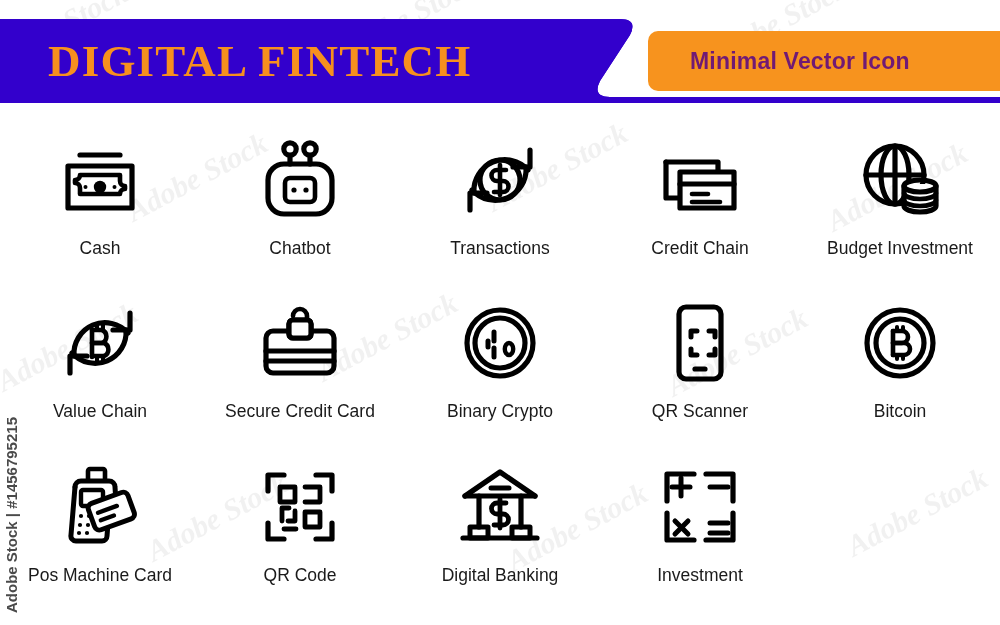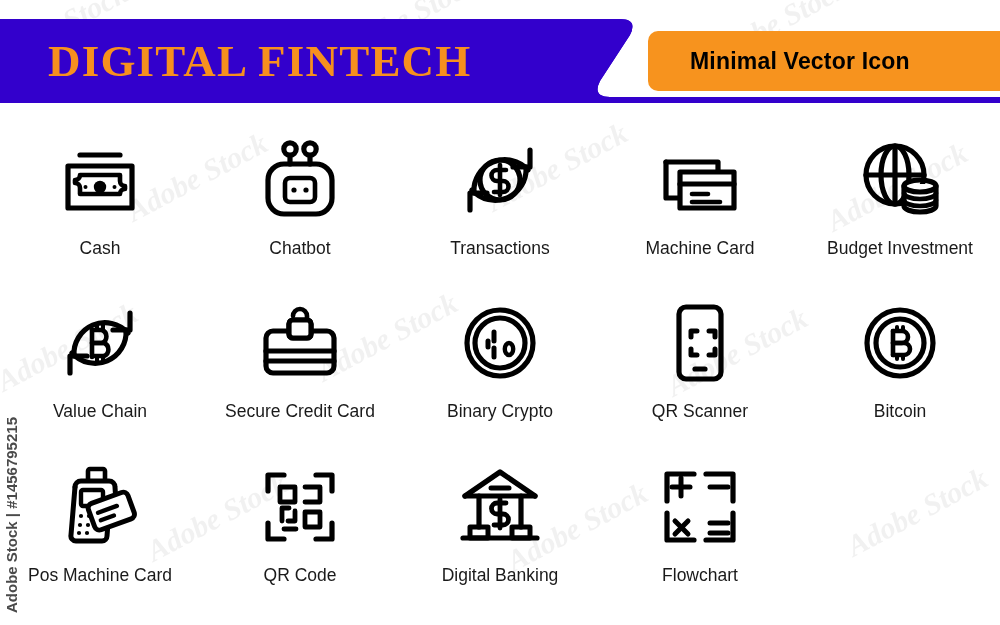--- a/index.html
+++ b/index.html
@@ -54,21 +54,21 @@
     background: #F7931E;
     border-radius: 10px 10px 10px 10px;
   }
   .header-badge-label {
     position: absolute;
     left: 42px;
     top: 50%;
     transform: translateY(-50%);
     font-size: 23px;
     font-weight: bold;
-    color: #000000;
+    color: #701a75;
     white-space: nowrap;
     letter-spacing: 0.2px;
   }
 
   
   .watermark-side {
     position: absolute;
     left: 2px;
     top: 313px;
     width: 20px;
@@ -213,21 +213,21 @@
       <div class="icon-box">
         <svg width="84" height="84" viewBox="0 0 84 84" fill="none" stroke="#000" stroke-width="5.2" stroke-linecap="round" stroke-linejoin="round">
           <path d="M8 24 H60 V34"></path>
           <path d="M8 24 V60 H22"></path>
           <rect x="22" y="34" width="54" height="36" fill="#fff"></rect>
           <line x1="22" y1="46" x2="76" y2="46"></line>
           <line x1="34" y1="56" x2="50" y2="56" stroke-width="4.6"></line>
           <line x1="34" y1="64" x2="62" y2="64" stroke-width="4.6"></line>
         </svg>
       </div>
-      <div class="cell-label">Machine Card</div>
+      <div class="cell-label">Credit Chain</div>
     </div>
 
     <div class="cell">
       <div class="icon-box">
         <svg width="84" height="84" viewBox="0 0 84 84" fill="none" stroke="#000" stroke-width="5.2" stroke-linecap="round" stroke-linejoin="round">
           <circle cx="37" cy="37" r="29"></circle>
           <line x1="8" y1="37" x2="66" y2="37"></line>
           <line x1="37" y1="8" x2="37" y2="66"></line>
           <ellipse cx="37" cy="37" rx="14" ry="29"></ellipse>
           <g>
@@ -390,18 +390,18 @@
           <polyline points="48,75 75,75 75,48"></polyline>
           <line x1="14" y1="22" x2="32" y2="22" stroke-width="5"></line>
           <line x1="23" y1="13" x2="23" y2="31" stroke-width="5"></line>
           <line x1="52" y1="22" x2="70" y2="22" stroke-width="5"></line>
           <line x1="17" y1="56" x2="30" y2="69" stroke-width="5"></line>
           <line x1="30" y1="56" x2="17" y2="69" stroke-width="5"></line>
           <line x1="52" y1="58" x2="70" y2="58" stroke-width="5"></line>
           <line x1="52" y1="68" x2="70" y2="68" stroke-width="5"></line>
         </svg>
       </div>
-      <div class="cell-label">Flowchart</div>
+      <div class="cell-label">Investment</div>
     </div>
 
 
   </div>
 </div>
 
 </body></html>

